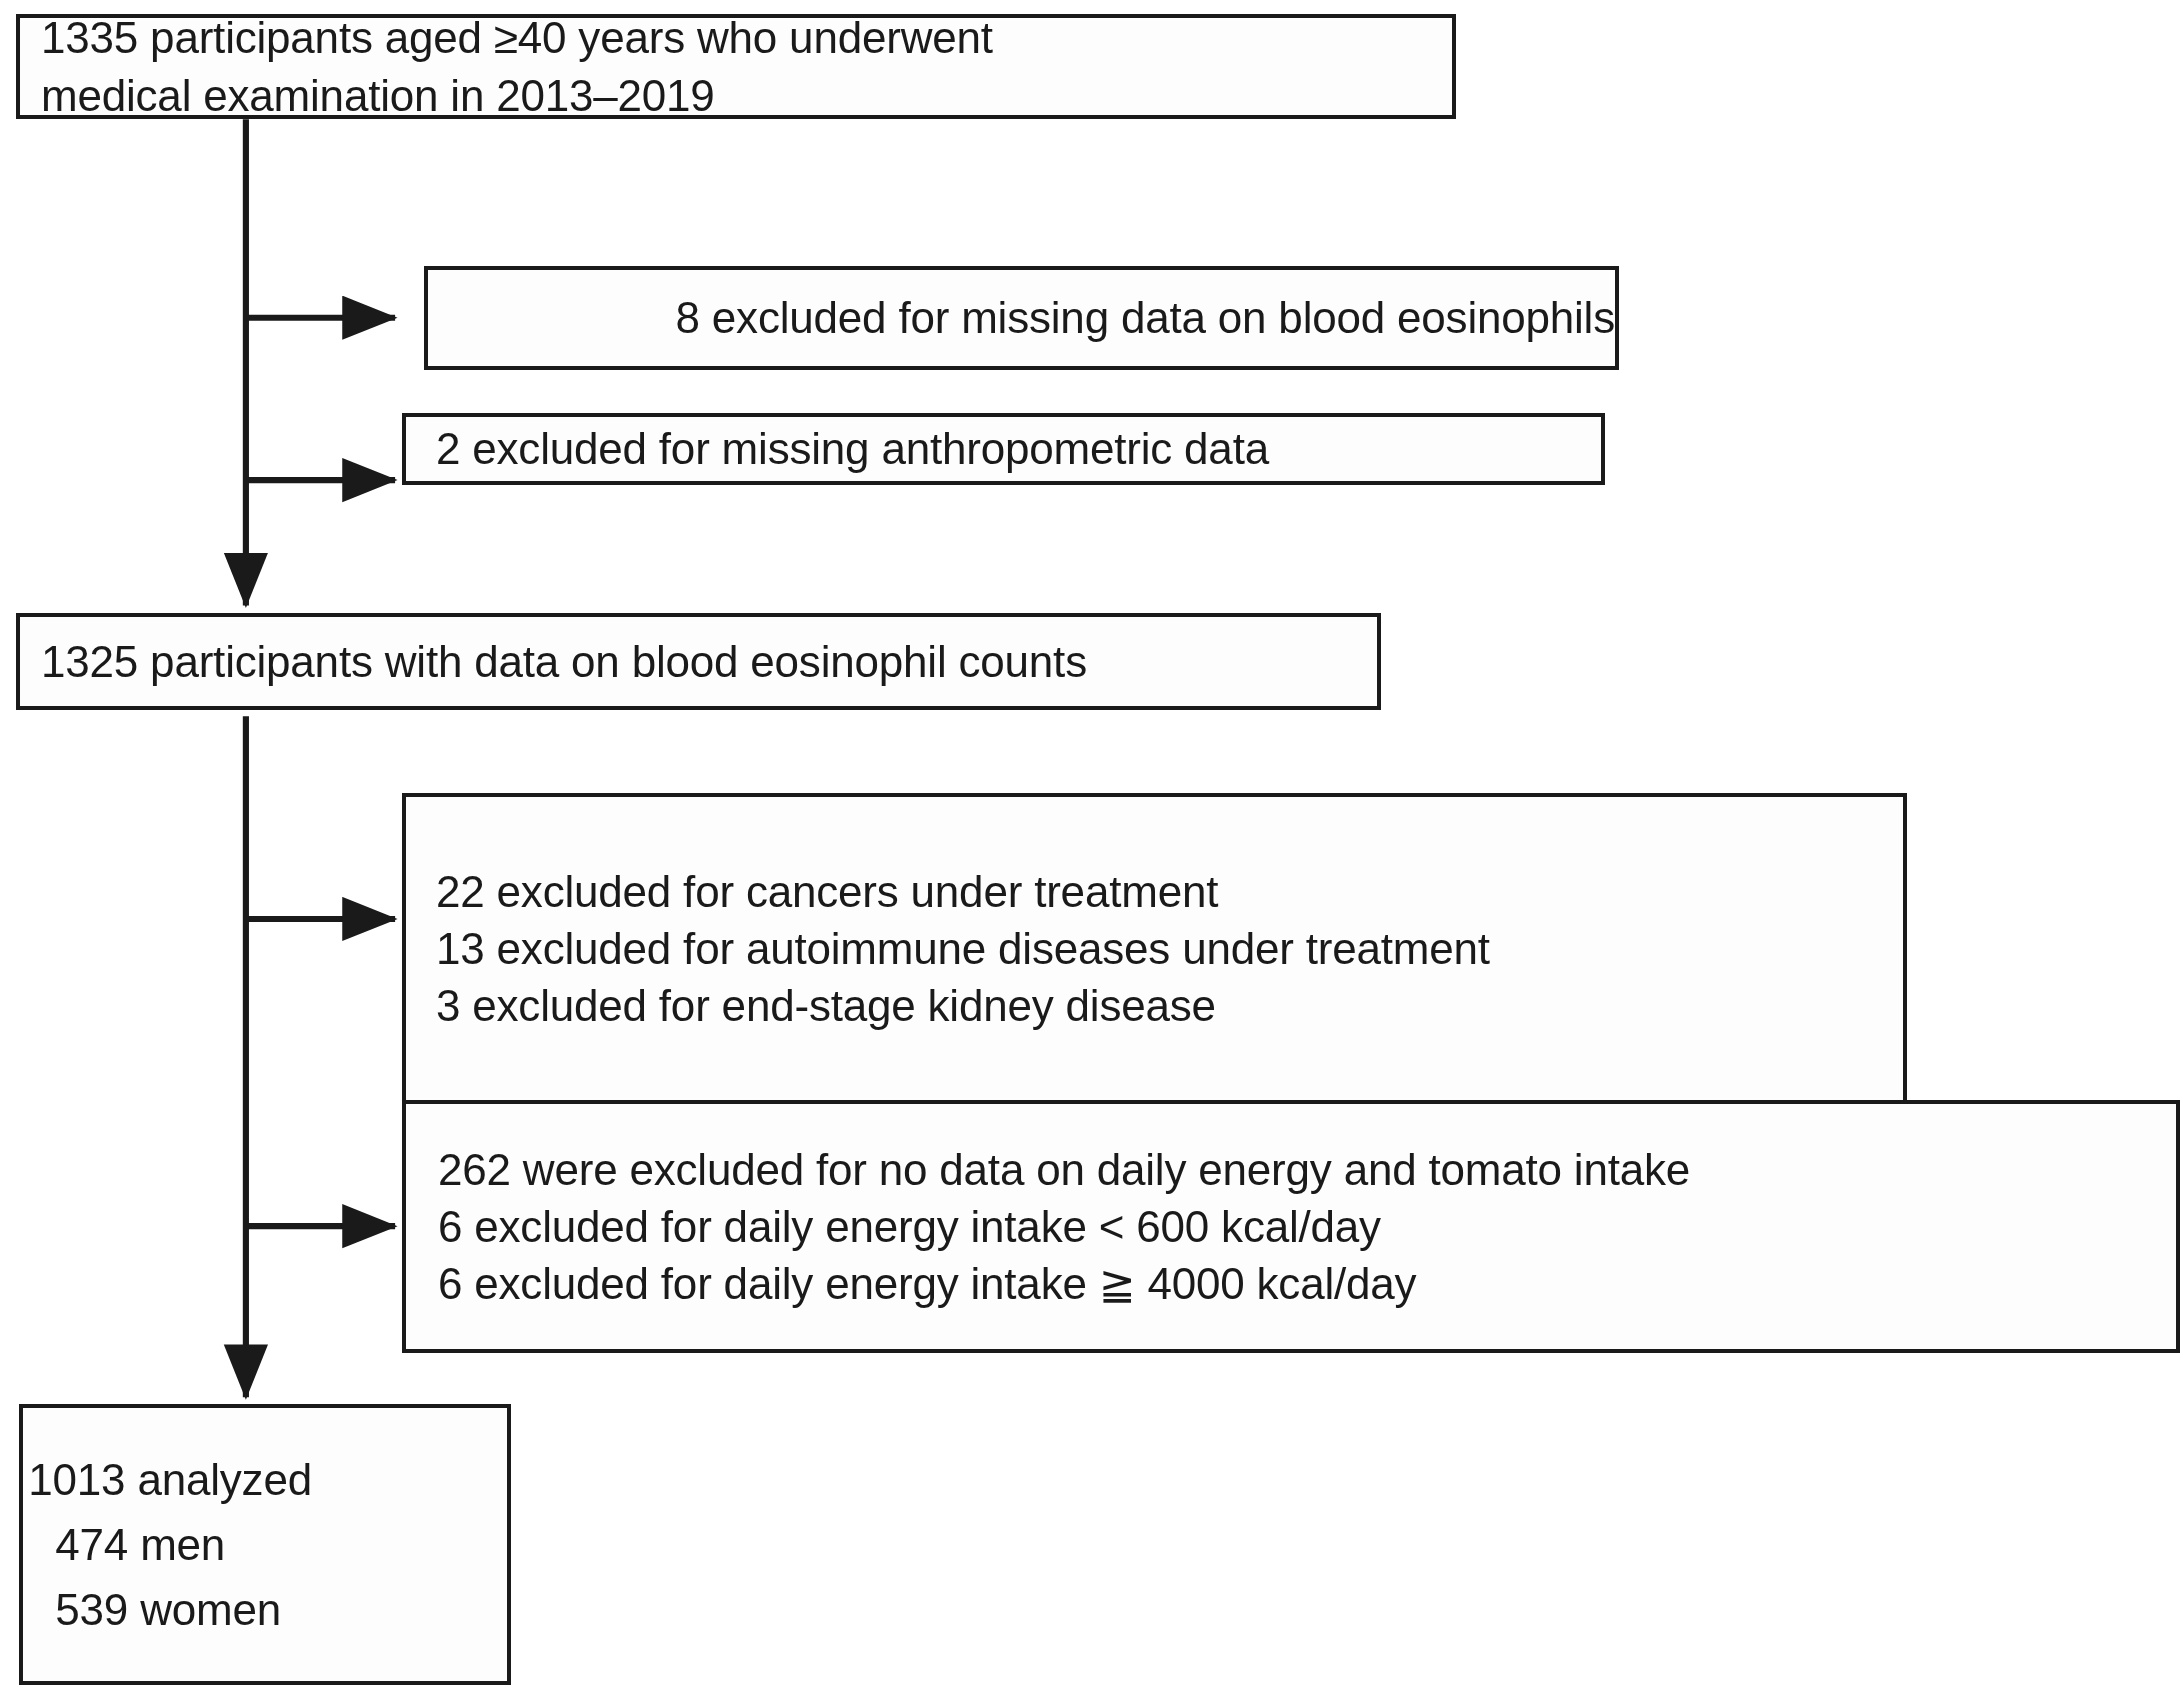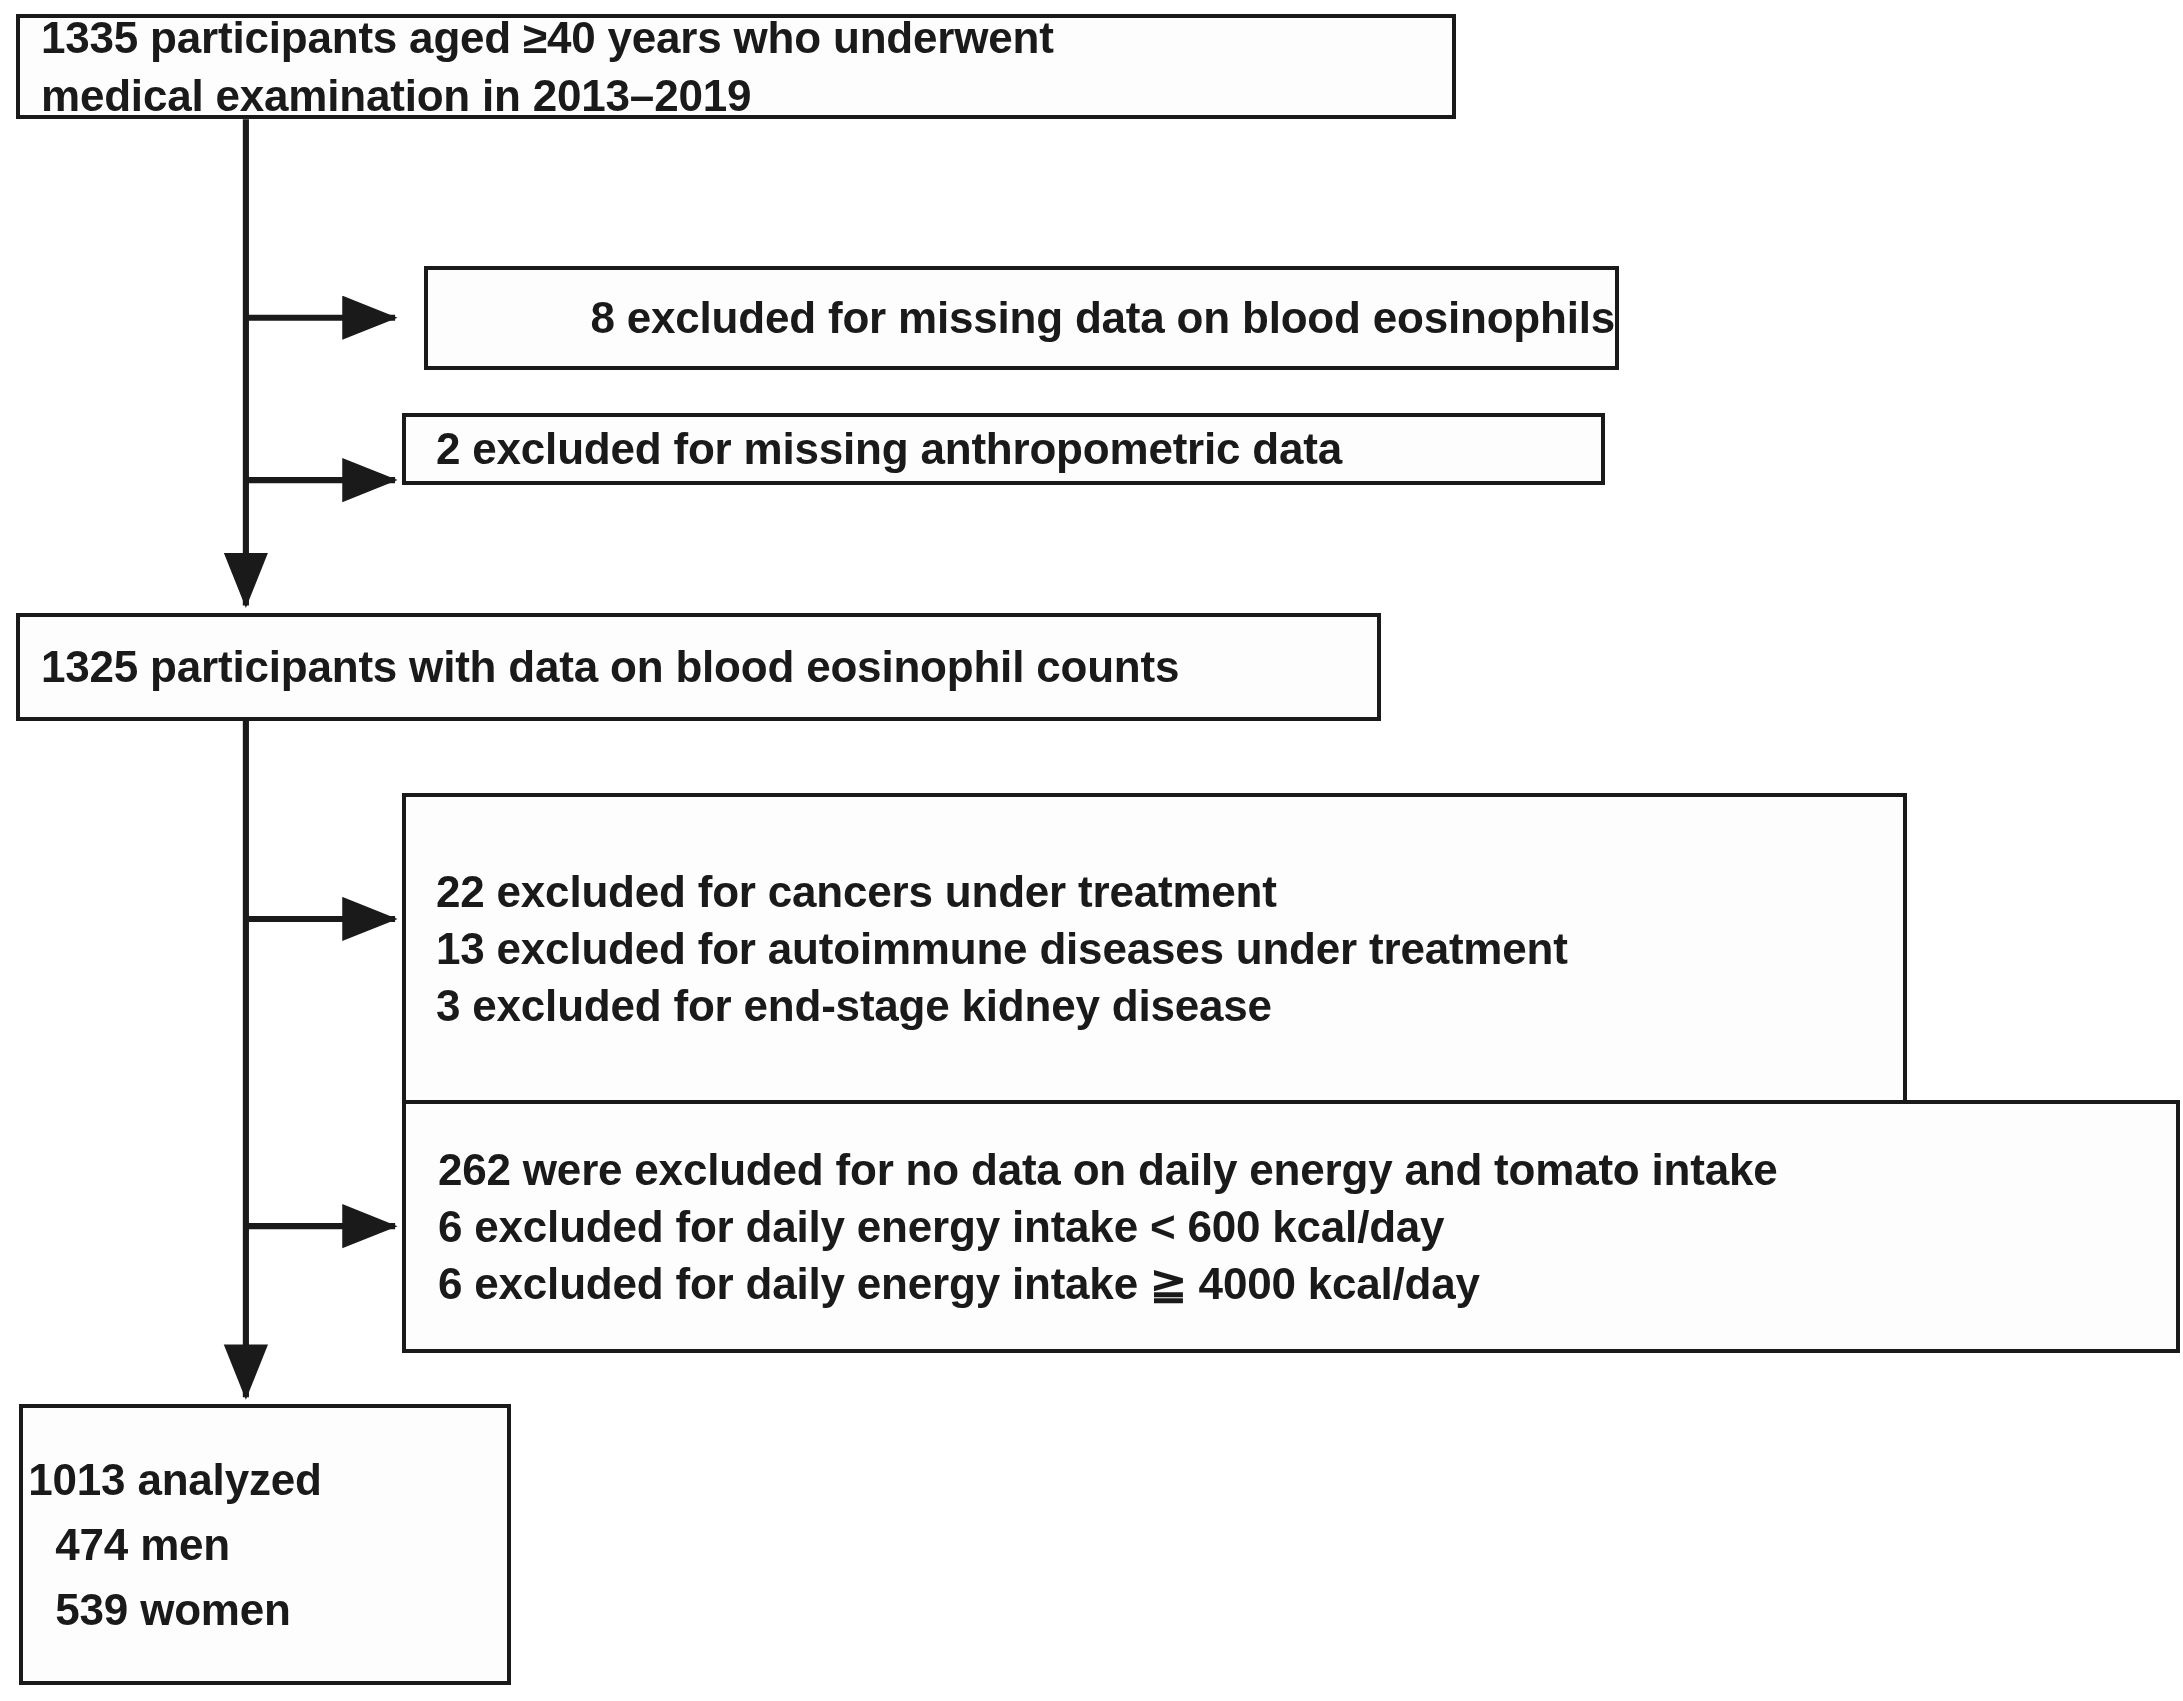--- a/index.html
+++ b/index.html
@@ -17,39 +17,38 @@
   }
   .node {
     position: absolute;
     box-sizing: border-box;
     border: 4.4px solid #1a1a1a;
     background: #fdfdfd;
     display: flex;
     flex-direction: column;
     justify-content: center;
     color: #1a1a1a;
-    font-weight: bold;
   }
   .node .line {
     font-size: 44px;
     line-height: 1.30;
     white-space: nowrap;
     letter-spacing: -0.2px;
   }
   .node.pad {
     padding-left: 30px;
   }
   .node.pad-narrow {
     padding-left: 21px;
   }
   
   #node-source      { left: 16px;  top: 14px;   width: 1440px; height: 105px; }
   #node-excl1       { left: 424px; top: 266px;  width: 1195px; height: 104px; align-items: flex-end; }
   #node-excl2       { left: 402px; top: 413px;  width: 1203px; height: 72px; }
-  #node-remaining   { left: 16px;  top: 613px;  width: 1365px; height: 108px; }
+  #node-remaining   { left: 16px;  top: 613px;  width: 1365px; height: 97px; }
   #node-excl3       { left: 402px; top: 793px;  width: 1505px; height: 311px; }
   #node-excl4       { left: 402px; top: 1100px; width: 1778px; height: 253px; padding-left: 32px; }
   #node-analyzed    { left: 19.3px;  top: 1404px; width: 492px;  height: 281px; }
 
   #node-analyzed .line { padding-left: 5px; }
   #node-analyzed .line.indent { padding-left: 32px; margin-top: 8px; }
 
   
   #connectors {
     position: absolute;

